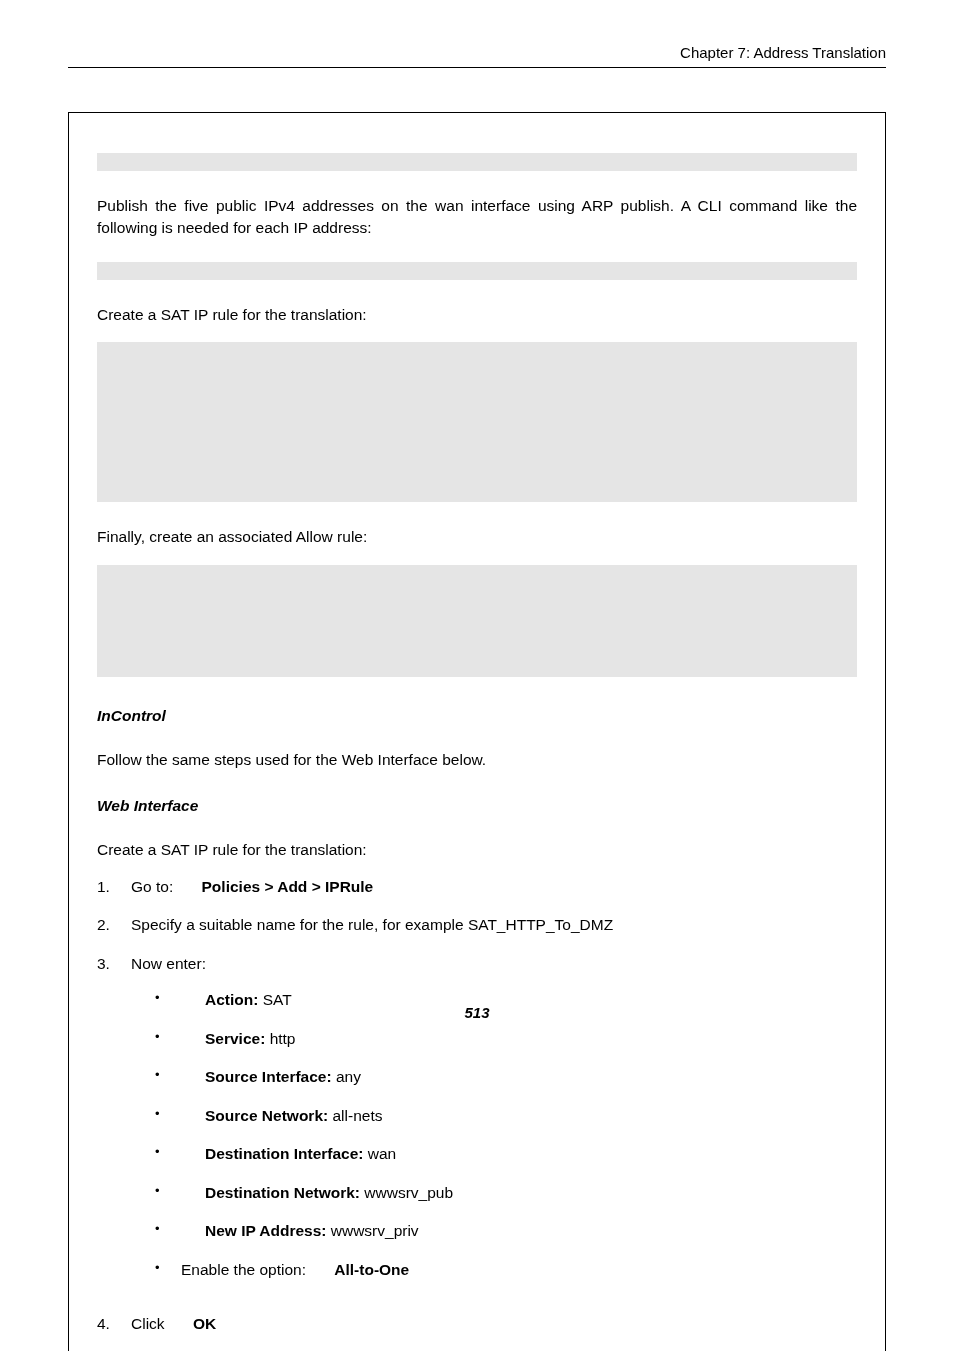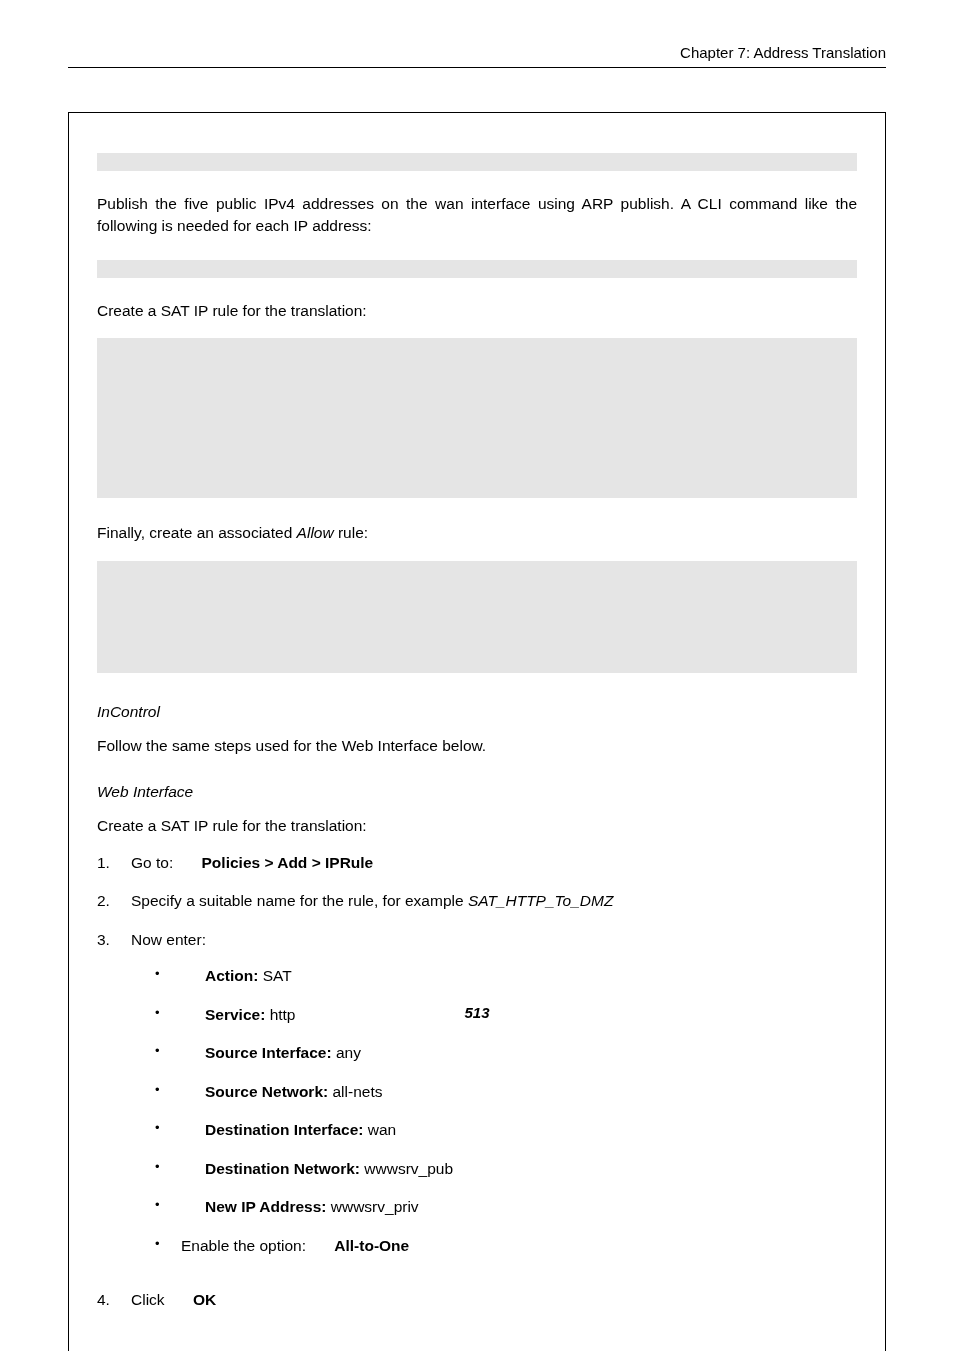--- a/index.html
+++ b/index.html
@@ -1,29 +1,29 @@
 <!DOCTYPE html>
 <html><head>
 <meta charset="utf-8">
 <style>
   * { box-sizing: border-box; margin: 0; padding: 0; }
   html, body { width: 954px; height: 1351px; background: #ffffff; font-family: "Segoe UI", "Helvetica Neue", Arial, sans-serif; color: #000; }
   .page { position: relative; width: 954px; height: 1039px; padding: 44px 68px 0 68px; }
   .header-line { border-bottom: 1px solid #000; margin-bottom: 0; }
   .header-text { text-align: right; font-size: 15px; padding-bottom: 6px; }
   .content-box { border: 1px solid #000; margin-top: 44px; padding: 30px 28px 30px 28px; }
-  .para { font-size: 15.5px; line-height: 1.45; text-align: justify; }
+  .para { font-size: 15.5px; line-height: 1.45; text-align: justify; margin-top: 24px; }
   .gray-block { background: #e5e5e5; width: 100%; }
   .gb-small { height: 18px; margin-top: 10px; margin-bottom: 22px; }
   .gb-small2 { height: 18px; margin-top: 22px; margin-bottom: 22px; }
   .gb-large1 { height: 160px; margin-top: 16px; margin-bottom: 24px; }
   .gb-large2 { height: 112px; margin-top: 16px; margin-bottom: 30px; }
-  .ital { font-style: italic; }
+  .ital { }
   .bold { font-weight: 700; margin-left: 24px; }
-  .section-head { font-weight: 400; font-style: italic; font-size: 15.5px; margin-bottom: 14px; }
+  .section-head { font-weight: 700; font-style: italic; font-size: 15.5px; margin-bottom: 14px; }
   ol.steps { list-style: none; padding-left: 0; margin-top: 14px; }
   ol.steps > li { display: flex; font-size: 15.5px; line-height: 1.45; margin-bottom: 16px; }
   ol.steps > li .num { width: 34px; flex-shrink: 0; }
   ol.steps > li .body { flex: 1; }
   ul.bullets { list-style: none; padding-left: 24px; margin-top: 14px; }
   ul.bullets li { position: relative; font-size: 15.5px; line-height: 1.45; margin-bottom: 16px; padding-left: 26px; }
   ul.bullets li::before { content: "•"; position: absolute; left: 0; top: 0; font-size: 13px; }
   .page-number { position: absolute; bottom: 18px; left: 0; width: 954px; text-align: center; font-weight: 700; font-style: italic; font-size: 15px; }
   .spacer-med { height: 26px; }
 </style>

